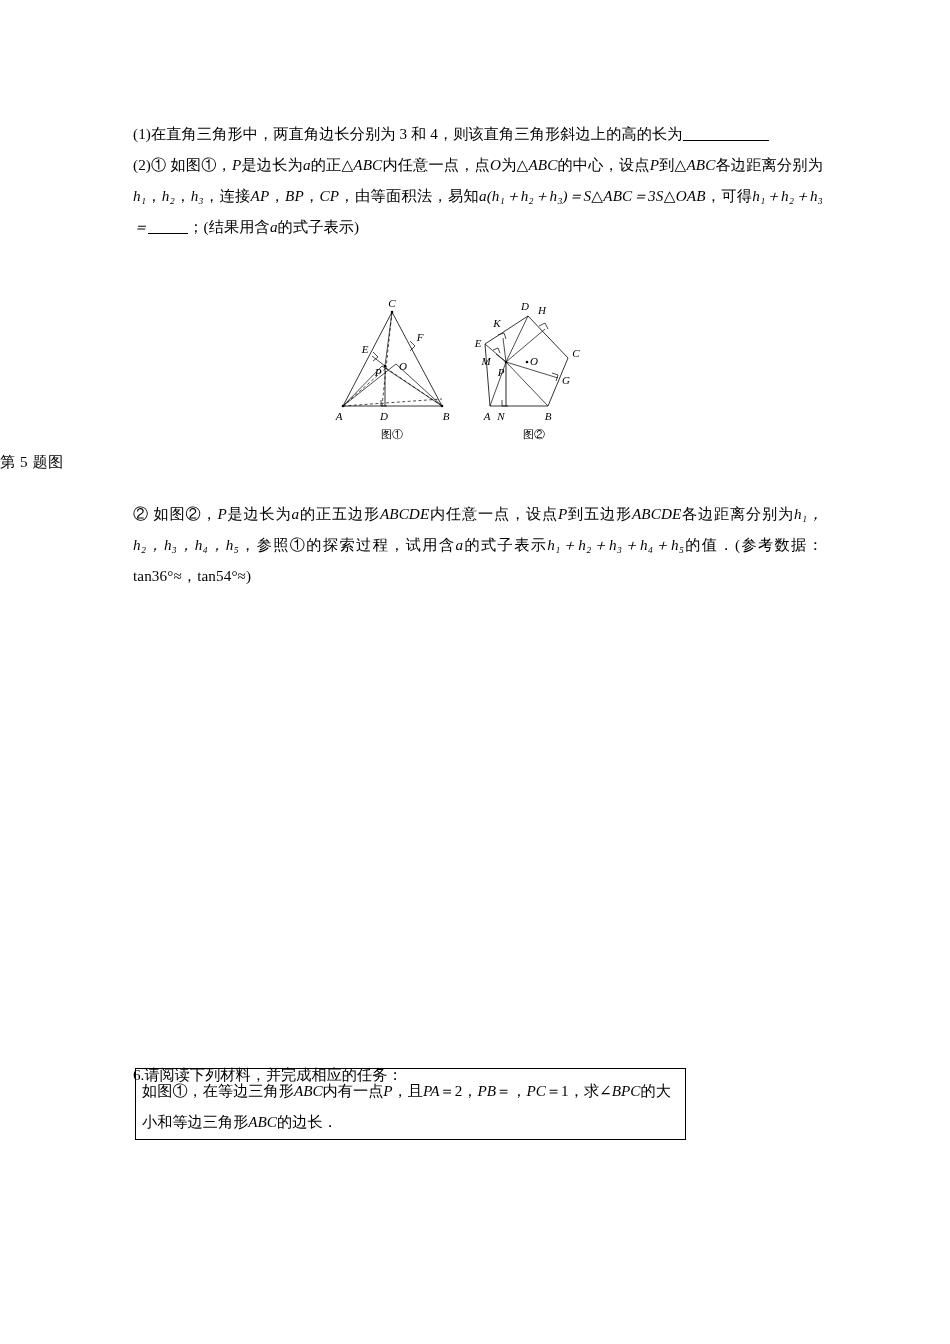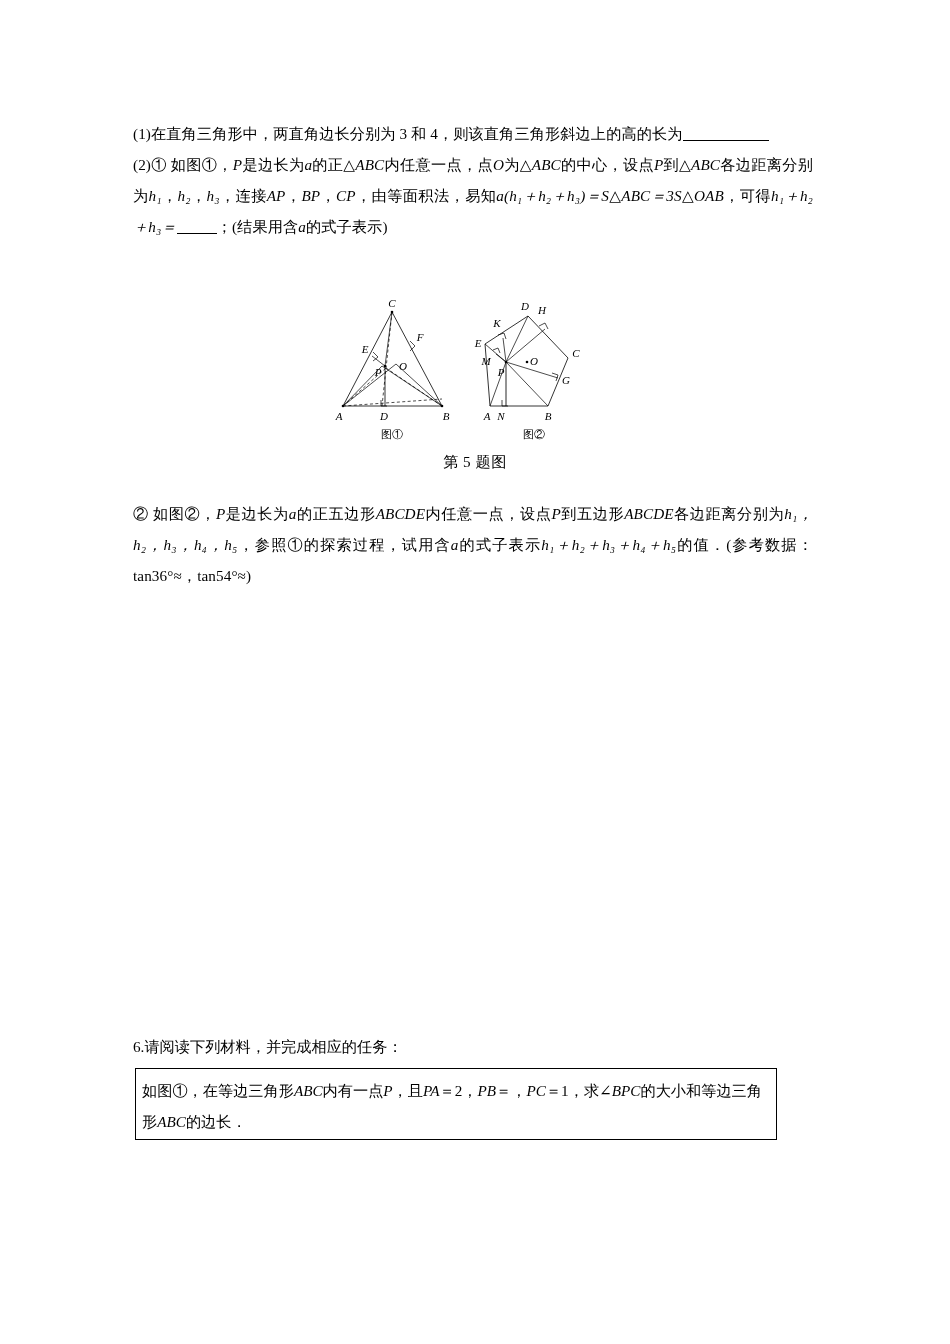--- a/index.html
+++ b/index.html
@@ -25,21 +25,21 @@
     position: absolute;
     left: 133px;
     top: 118px;
     width: 690px;
   }
   .para {
     font-size: 15.2px;
     line-height: 31px;
     text-align: justify;
     text-justify: inter-ideograph;
-    margin: 0 10px 0 0;
+    margin: 0 0 0 0;
     letter-spacing: 0.1px;
   }
   .it { font-style: italic; }
   .blank-long {
     display: inline-block;
     width: 86px;
     border-bottom: 1px solid #000;
     vertical-align: -2px;
   }
   .blank-med {
@@ -61,41 +61,41 @@
     left: 320px;
     top: 296px;
     width: 300px;
     height: 148px;
   }
   .fig-caption-main {
     position: absolute;
     left: 0;
     top: 452px;
     width: 950px;
-    text-align: center;
     font-size: 15.2px;
     letter-spacing: 0.5px;
   }
 
   
   .p6 {
     position: absolute;
     left: 133px;
     top: 1032px;
     width: 690px;
   }
   .p6-lead {
     font-size: 15.2px;
     line-height: 30px;
+    margin-top: 28px;
   }
   .boxed {
     position: absolute;
     left: 135px;
     top: 1068px;
-    width: 642px;
+    width: 551px;
     height: 72px;
     border: 1.2px solid #000;
     box-sizing: border-box;
   }
   .boxed-inner {
     padding: 6px 6px 0 6px;
     font-size: 15.2px;
     line-height: 31px;
   }
   svg { display: block; }

